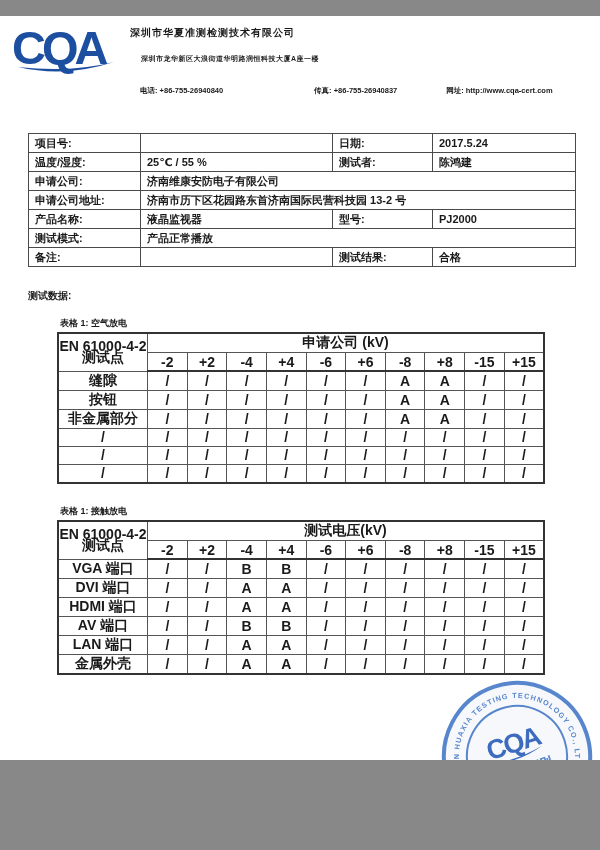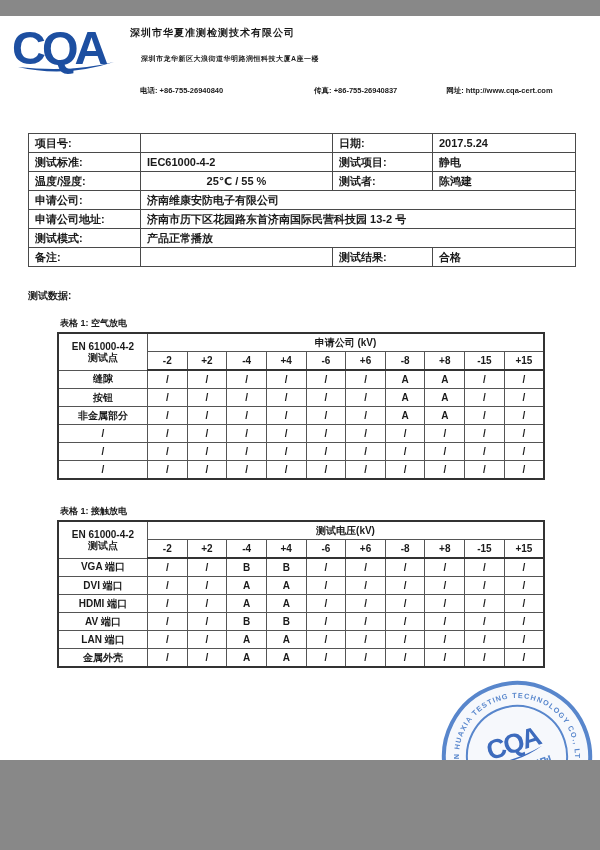--- a/index.html
+++ b/index.html
@@ -16,28 +16,28 @@
   .contact-row{position:absolute;left:130px;top:70px;width:460px;font-size:7.5px;font-weight:bold;white-space:nowrap;padding-left:10px;}
   .contact-row .grp{display:inline-block;}
   .grp-phone{width:172px;}
   .grp-fax{width:130px;}
   
   table{border-collapse:collapse;table-layout:fixed;}
   .info-table{position:absolute;left:28px;top:117px;width:547px;font-size:11px;font-weight:bold;}
   .info-table td{border:1px solid #4a4a4a;height:18px;padding:0 6px;overflow:hidden;white-space:nowrap;}
   .info-table{border:1.5px solid #333;}
   .info-table td.c{text-align:left;}
-  .info-table td.center{text-align:center;}
+  .info-table td.center{}
   
   .section-title{position:absolute;left:28px;top:273px;font-size:10px;font-weight:bold;}
   .tbl-caption{position:absolute;font-size:9px;font-weight:bold;}
   .cap-1{left:60px;top:301px;text-align:center;}
   .cap-2{left:60px;top:489px;}
   
-  .grid{position:absolute;left:57px;width:488px;font-size:10px;font-weight:bold;border:2px solid #333;}
+  .grid{position:absolute;left:57px;width:488px;font-size:14px;font-weight:bold;border:2px solid #333;}
   .grid-1{top:316px;}
   .grid-2{top:504px;}
   .grid th,.grid td{border:1px solid #555;height:17px;text-align:center;padding:0;overflow:hidden;white-space:nowrap;}
   .grid thead tr:last-child th{border-bottom:2px solid #333;}
   .grid .corner{width:88px;font-weight:bold;}
   .grid .corner div{line-height:11px;}
   
   .stamp{position:absolute;left:437px;top:660px;width:160px;height:160px;opacity:.92;}
   
   .footer{position:absolute;left:8px;top:818px;width:600px;text-align:center;font-size:8px;font-weight:bold;letter-spacing:1px;}
@@ -78,38 +78,38 @@
         <col style="width:143px">
       </colgroup>
     <tbody>
         <tr>
       <td class="c">项目号:</td>
       <td class="c"></td>
       <td class="c">日期:</td>
       <td class="c">2017.5.24</td>
     </tr>
     <tr>
-      <td class="c">测试标准:</td>
-      <td class="c">IEC61000-4-2</td>
-      <td class="c">测试项目:</td>
-      <td class="c">静电</td>
-    </tr>
-    <tr>
       <td class="c">温度/湿度:</td>
       <td class="center">25℃   /   55    %</td>
       <td class="c">测试者:</td>
       <td class="c">陈鸿建</td>
     </tr>
     <tr>
       <td class="c">申请公司:</td>
       <td class="c" colspan="3">济南维康安防电子有限公司</td>
     </tr>
     <tr>
       <td class="c">申请公司地址:</td>
       <td class="c" colspan="3">济南市历下区花园路东首济南国际民营科技园 13-2 号</td>
+    </tr>
+    <tr>
+      <td class="c">产品名称:</td>
+      <td class="c">液晶监视器</td>
+      <td class="c">型号:</td>
+      <td class="c">PJ2000</td>
     </tr>
     <tr>
       <td class="c">测试模式:</td>
       <td class="c" colspan="3">产品正常播放</td>
     </tr>
     <tr>
       <td class="c">备注:</td>
       <td class="c"></td>
       <td class="c">测试结果:</td>
       <td class="c">合格</td>

